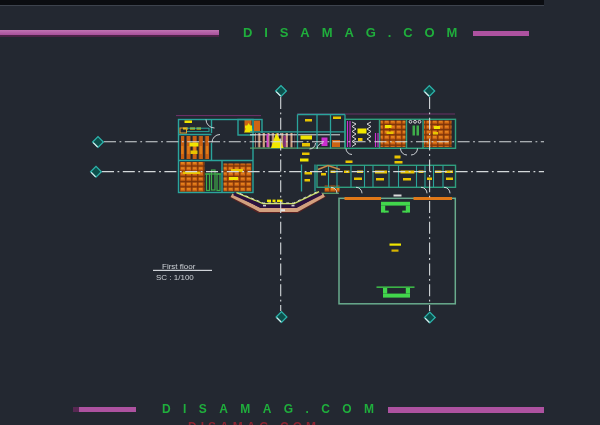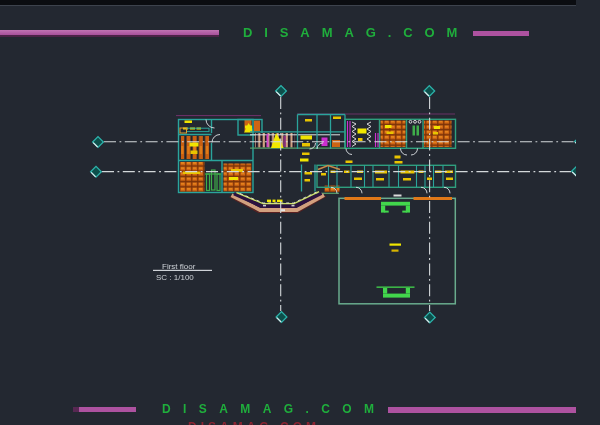--- a/index.html
+++ b/index.html
@@ -1,17 +1,17 @@
 <!DOCTYPE html>
 <html><head>
 <meta charset="utf-8">
 <style>
   html,body{margin:0;padding:0;background:#232831;}
   #page{position:relative;width:544px;height:425px;overflow:hidden;background:#232831;
-        font-family:"Liberation Sans", sans-serif;padding-left:32px;}
+        font-family:"Liberation Sans", sans-serif;}
   .abs{position:absolute;}
 </style>
 </head>
 <body>
 <div id="page">
 
   <div class="abs" style="left:0;top:0;width:600px;height:5px;background:#0b0d11;"></div>
   <div class="abs" style="left:0;top:5px;width:600px;height:1px;background:#3d434d;"></div>
 
   <div class="abs" style="left:0;top:30px;width:219px;height:5px;background:linear-gradient(#c173b3,#a7509a);"></div>

